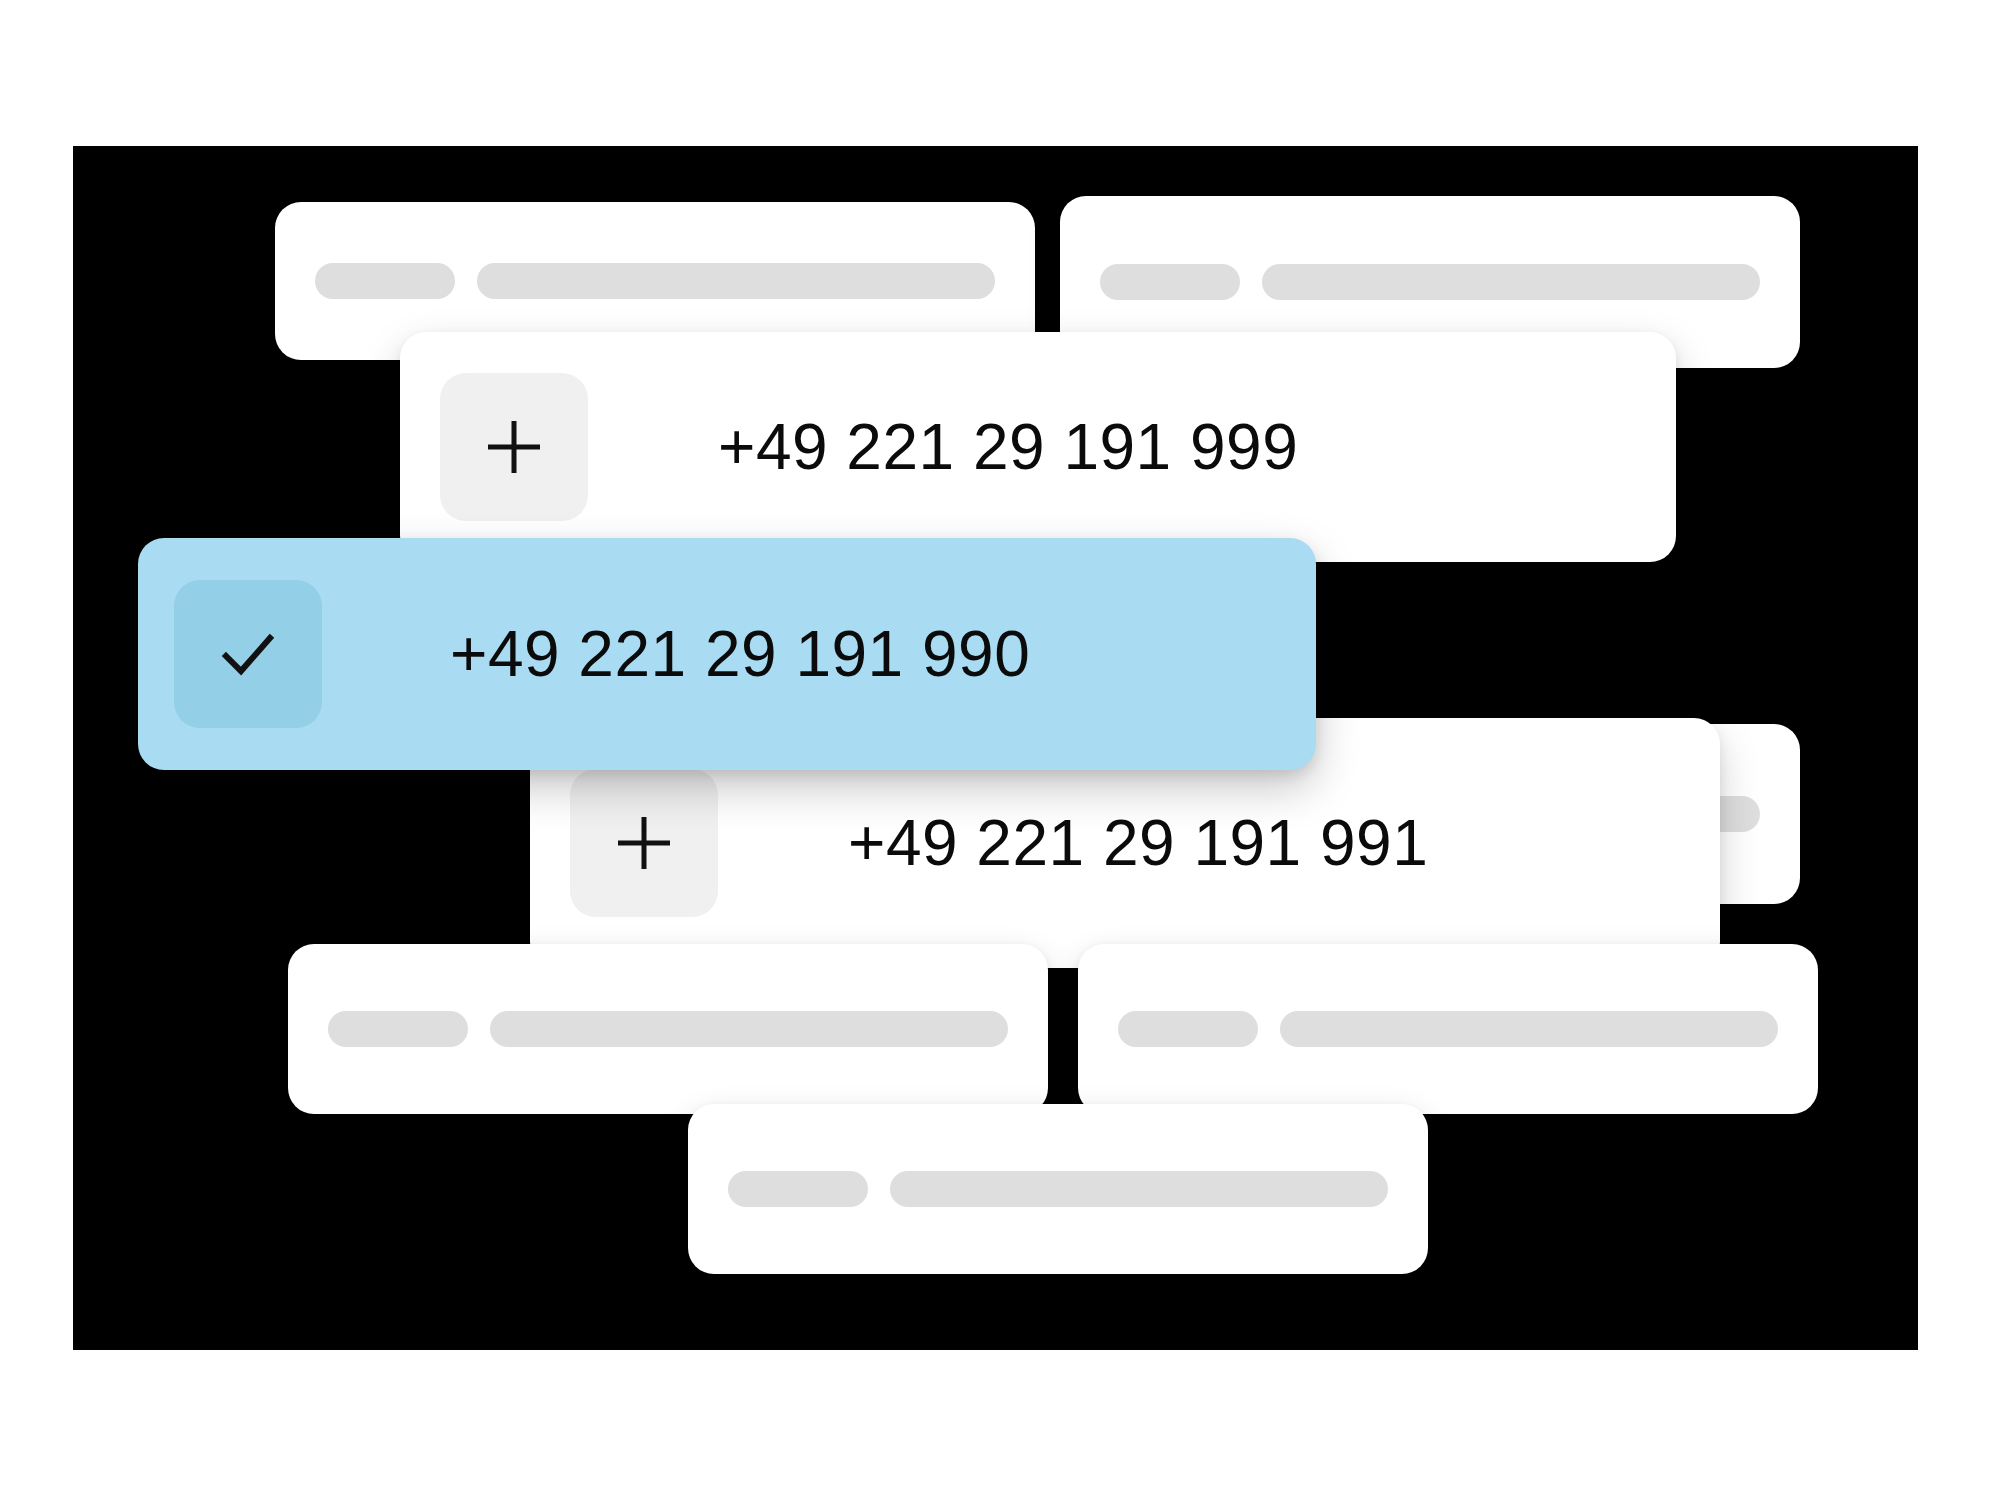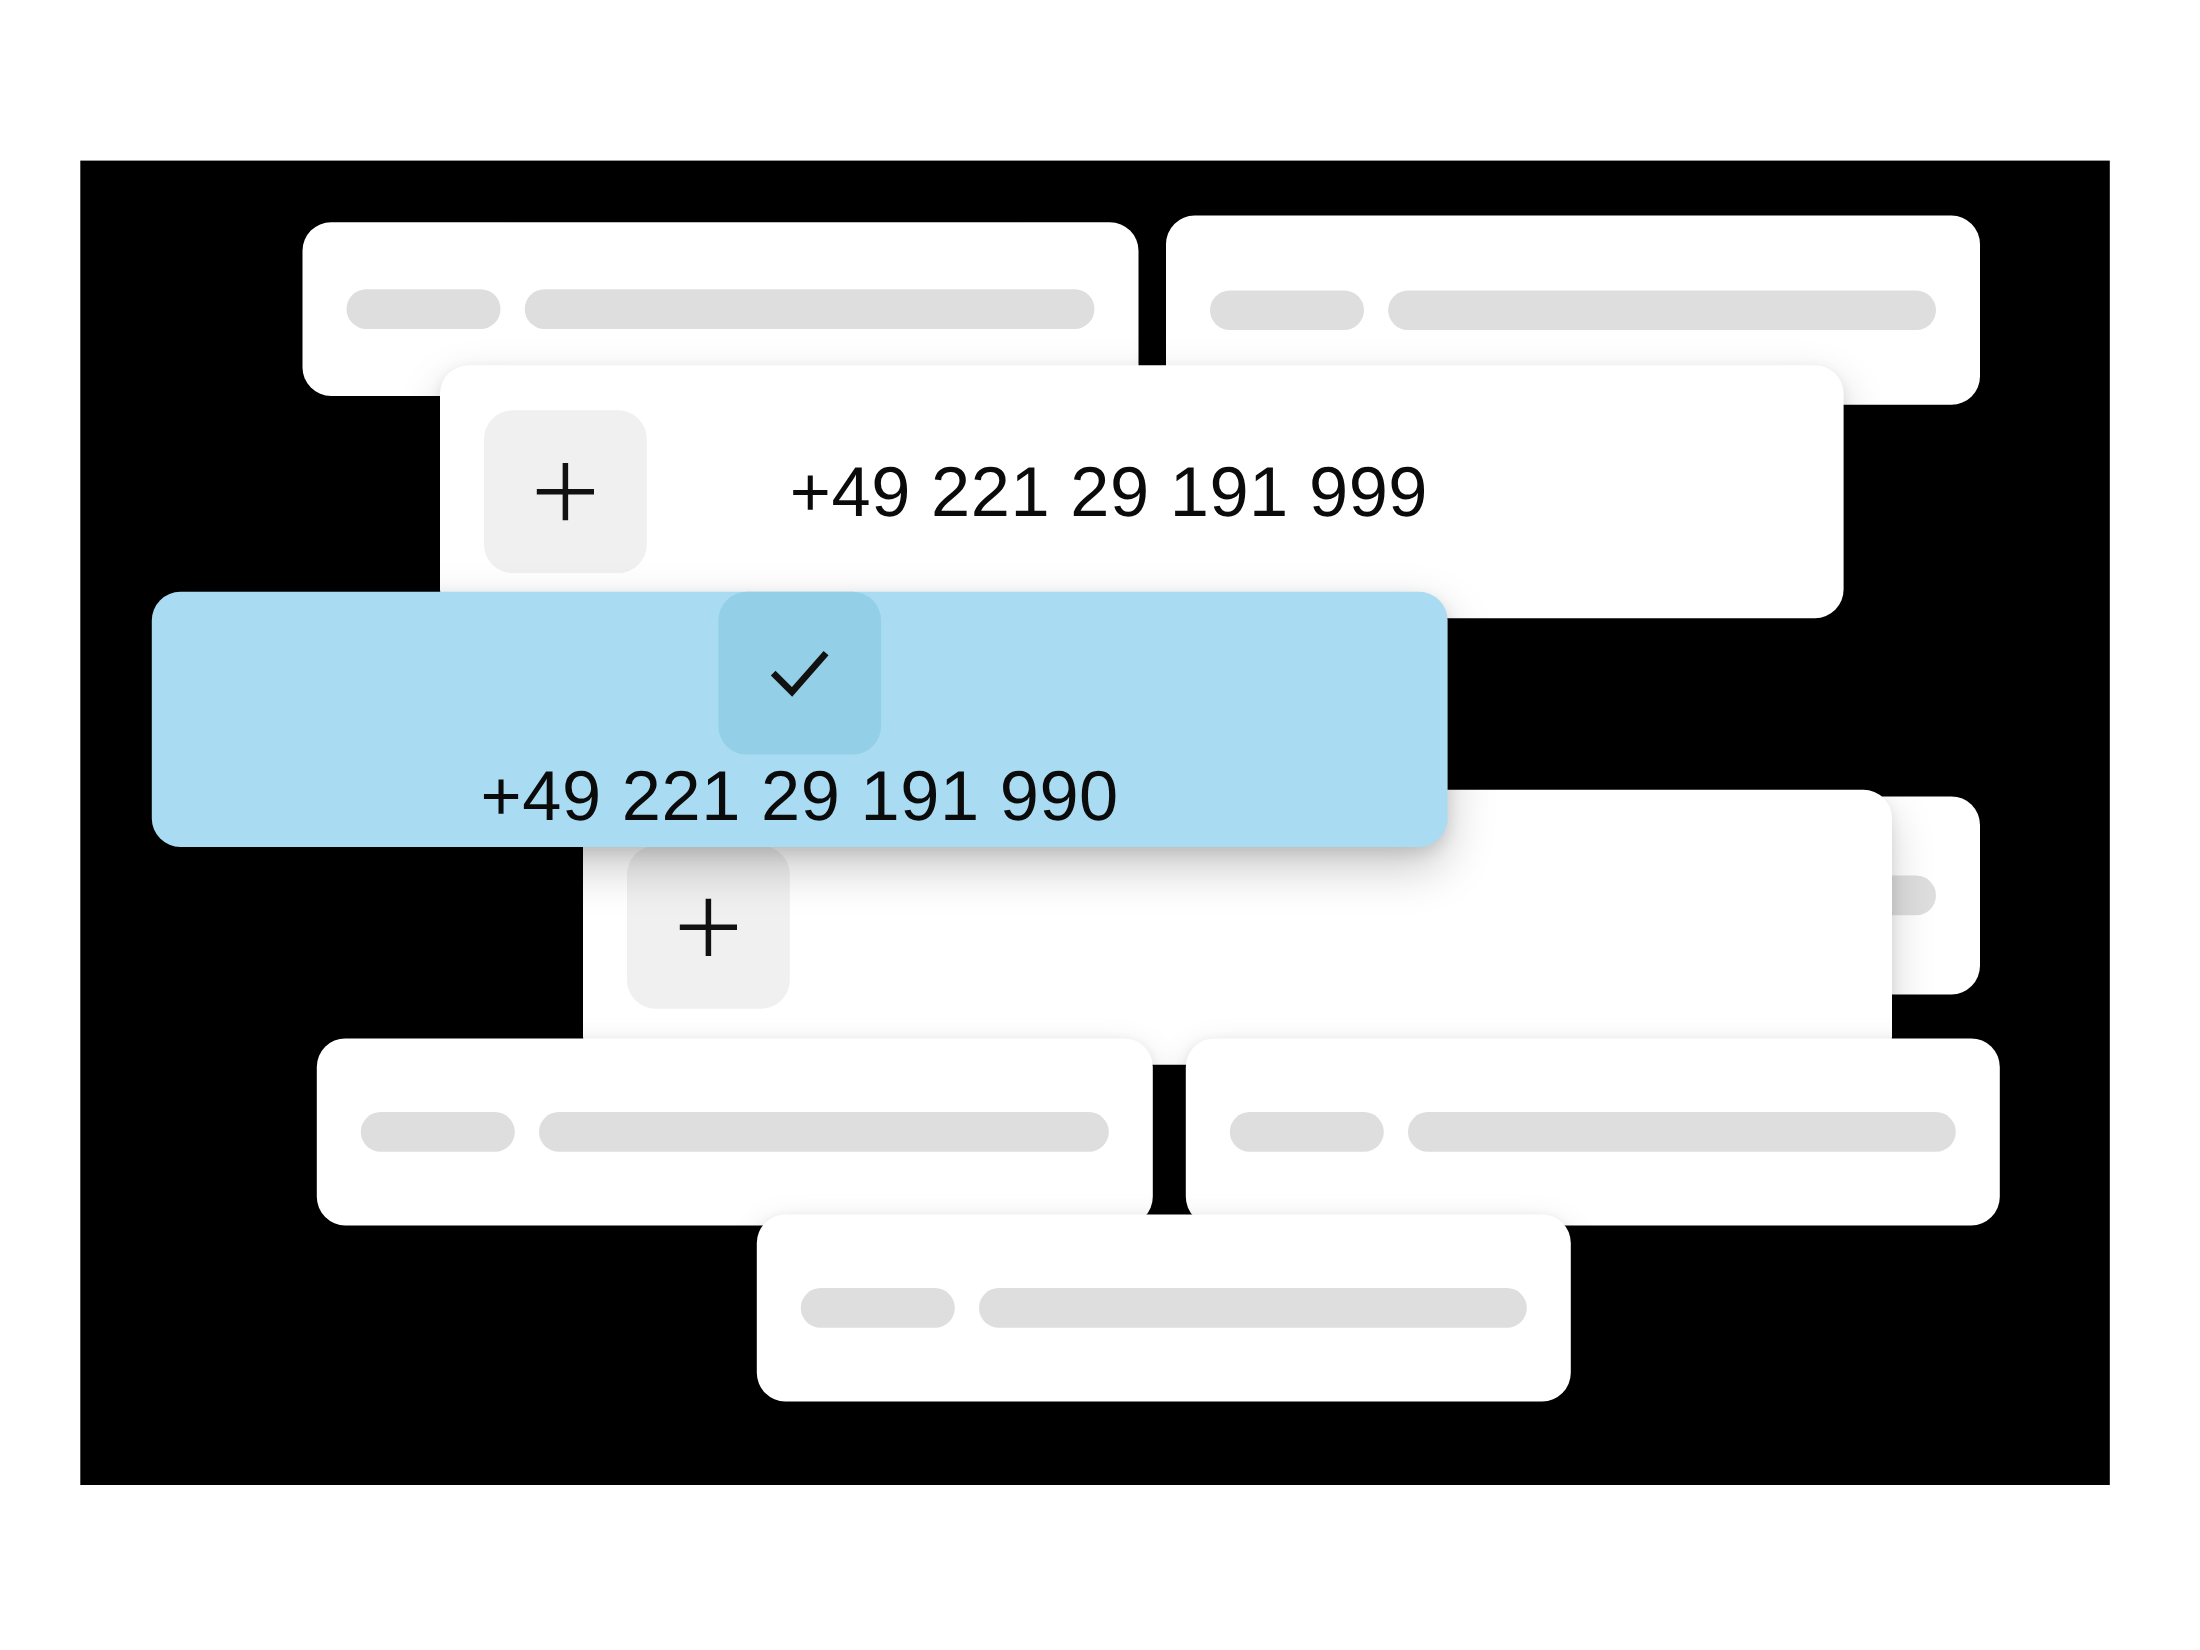--- a/index.html
+++ b/index.html
@@ -110,23 +110,24 @@
     <div class="bar long"></div>
   </div>
 
   <div class="numrow" style="left:530px;top:718px;width:1190px;height:250px;padding:0 40px;">
     <div class="iconbox">
       <svg class="plus-icon" width="72" height="72" viewBox="0 0 72 72">
         <path d="M36 10 L36 62 M10 36 L62 36" stroke="#111111" stroke-width="5" fill="none"></path>
       </svg>
     </div>
     <div style="width:130px"></div>
+    <span class="label">+49 221 29 191 991</span>
   </div>
 
-  <div class="numrow selected" style="left:138px;top:538px;width:1178px;height:232px;padding:0 36px;flex-direction:column;">
+  <div class="numrow selected" style="left:138px;top:538px;width:1178px;height:232px;padding:0 36px;">
     <div class="iconbox">
       <svg class="check-icon" width="80" height="80" viewBox="0 0 80 80">
         <path d="M18 42 L33 57 L62 24" stroke="#111111" stroke-width="6" fill="none" stroke-linecap="square" stroke-linejoin="miter"></path>
       </svg>
     </div>
     <div style="width:128px"></div>
     <span class="label">+49 221 29 191 990</span>
   </div>
 
   <div class="card skeleton" style="left:288px;top:944px;width:760px;height:170px;padding:0 40px;">

